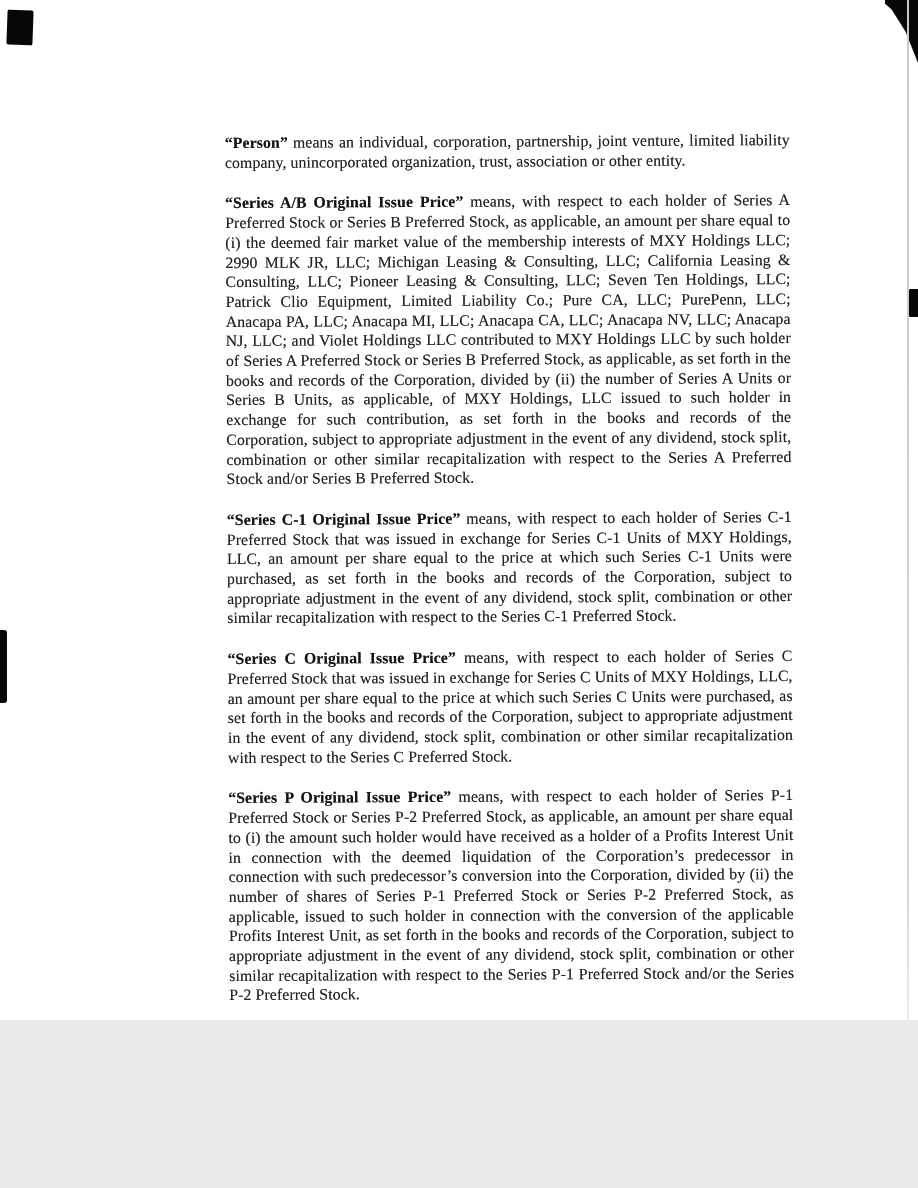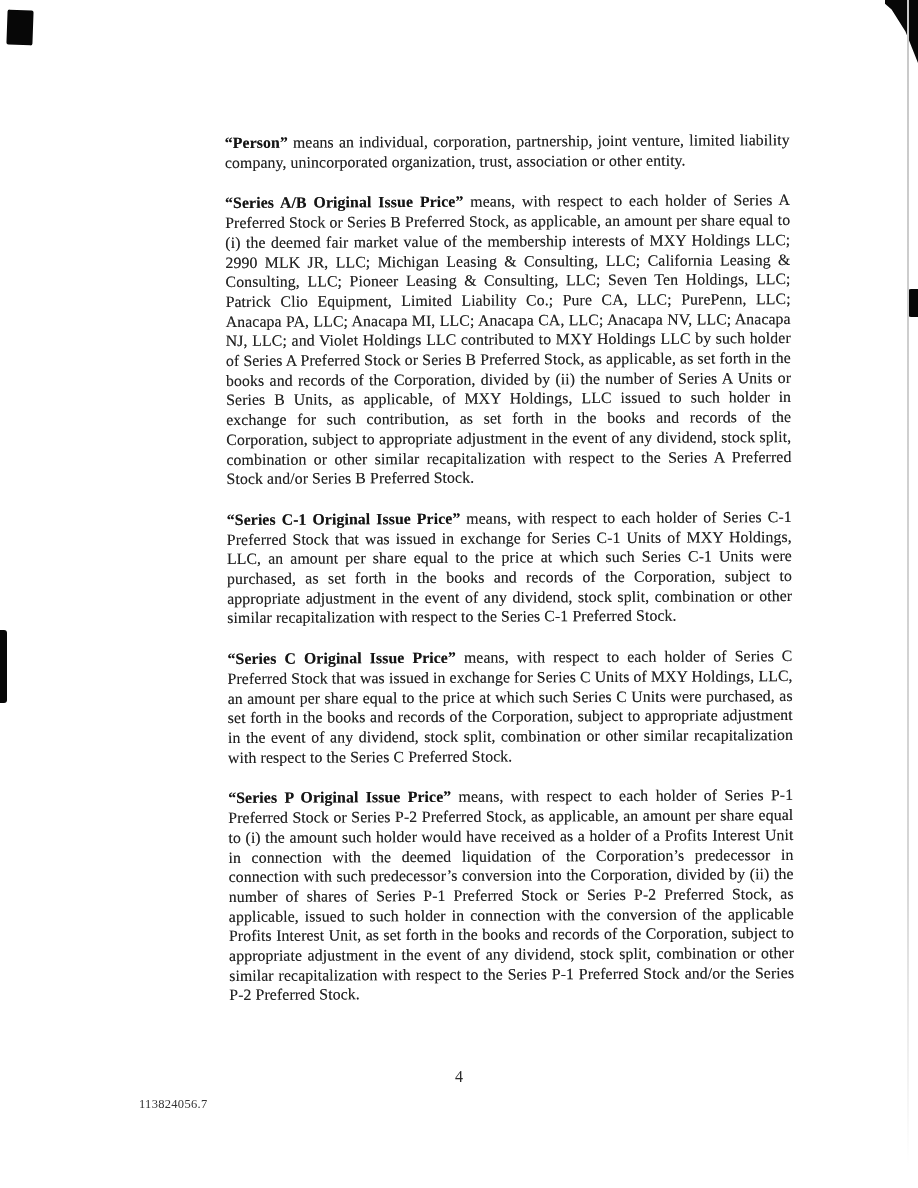--- a/index.html
+++ b/index.html
@@ -1,19 +1,19 @@
 <!DOCTYPE html>
 <html><head>
 <meta charset="utf-8">
 <style>
   html, body { margin: 0; padding: 0; background: #e9e9e9; }
   .page-wrap {
     position: relative;
     width: 918px;
-    height: 1188px;
+    height: 1020px;
     background: #ffffff;
     overflow: hidden;
     font-family: "Liberation Serif", "DejaVu Serif", serif;
     color: #1f1f1f;
   }
   .text-block {
     position: absolute;
     left: 227px;
     top: 133px;
     width: 565px;

